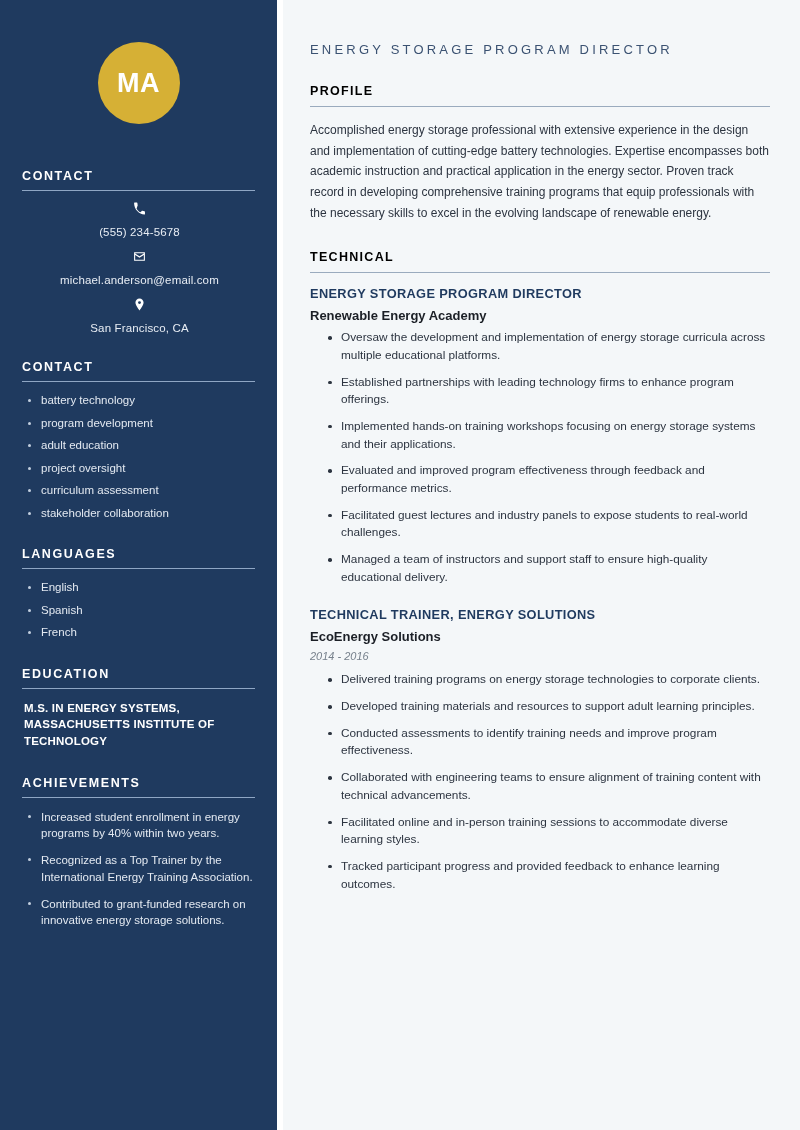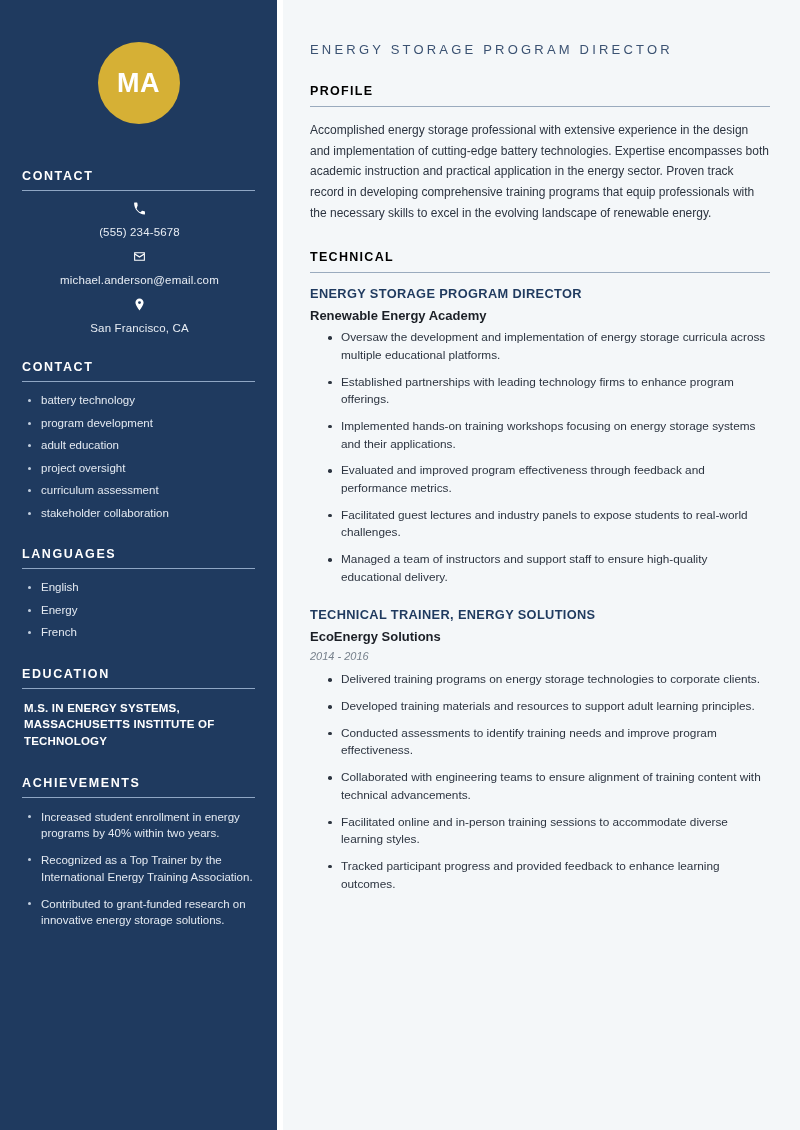--- a/index.html
+++ b/index.html
@@ -279,21 +279,21 @@
         <li>curriculum assessment</li>
         <li>stakeholder collaboration</li>
       </ul>
     </section>
 
     <section class="side-section">
       <div class="side-heading">LANGUAGES</div>
       <div class="side-rule"></div>
       <ul class="side-list tight">
         <li>English</li>
-        <li>Energy</li>
+        <li>Spanish</li>
         <li>French</li>
       </ul>
     </section>
 
     <section class="side-section">
       <div class="side-heading">EDUCATION</div>
       <div class="side-rule"></div>
       <div class="edu-entry">M.S. IN ENERGY SYSTEMS, MASSACHUSETTS INSTITUTE OF TECHNOLOGY</div>
     </section>
 

